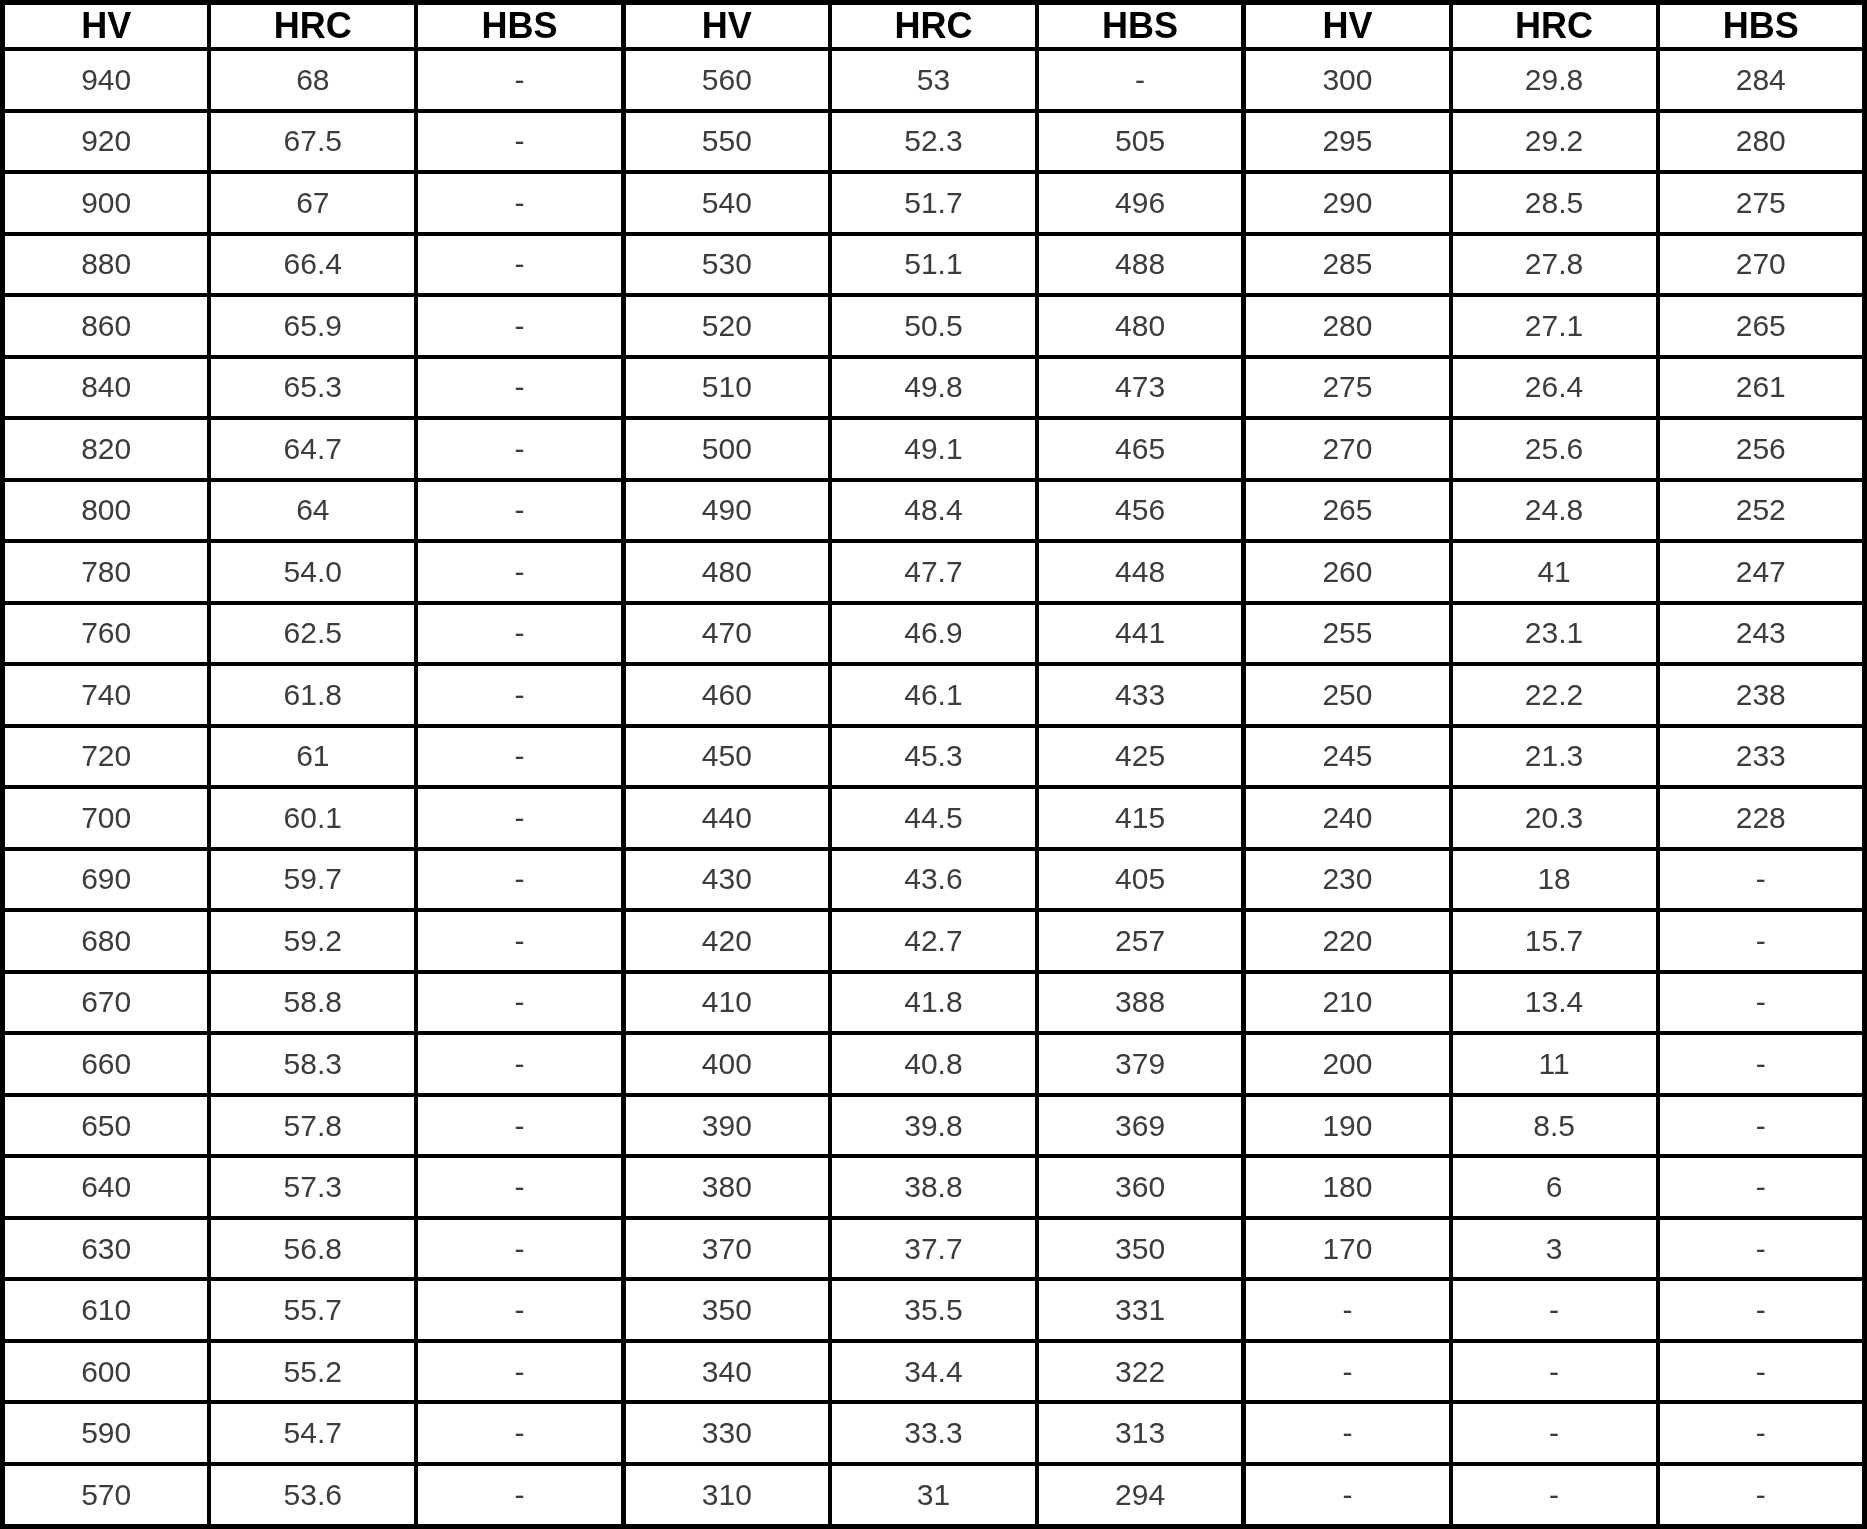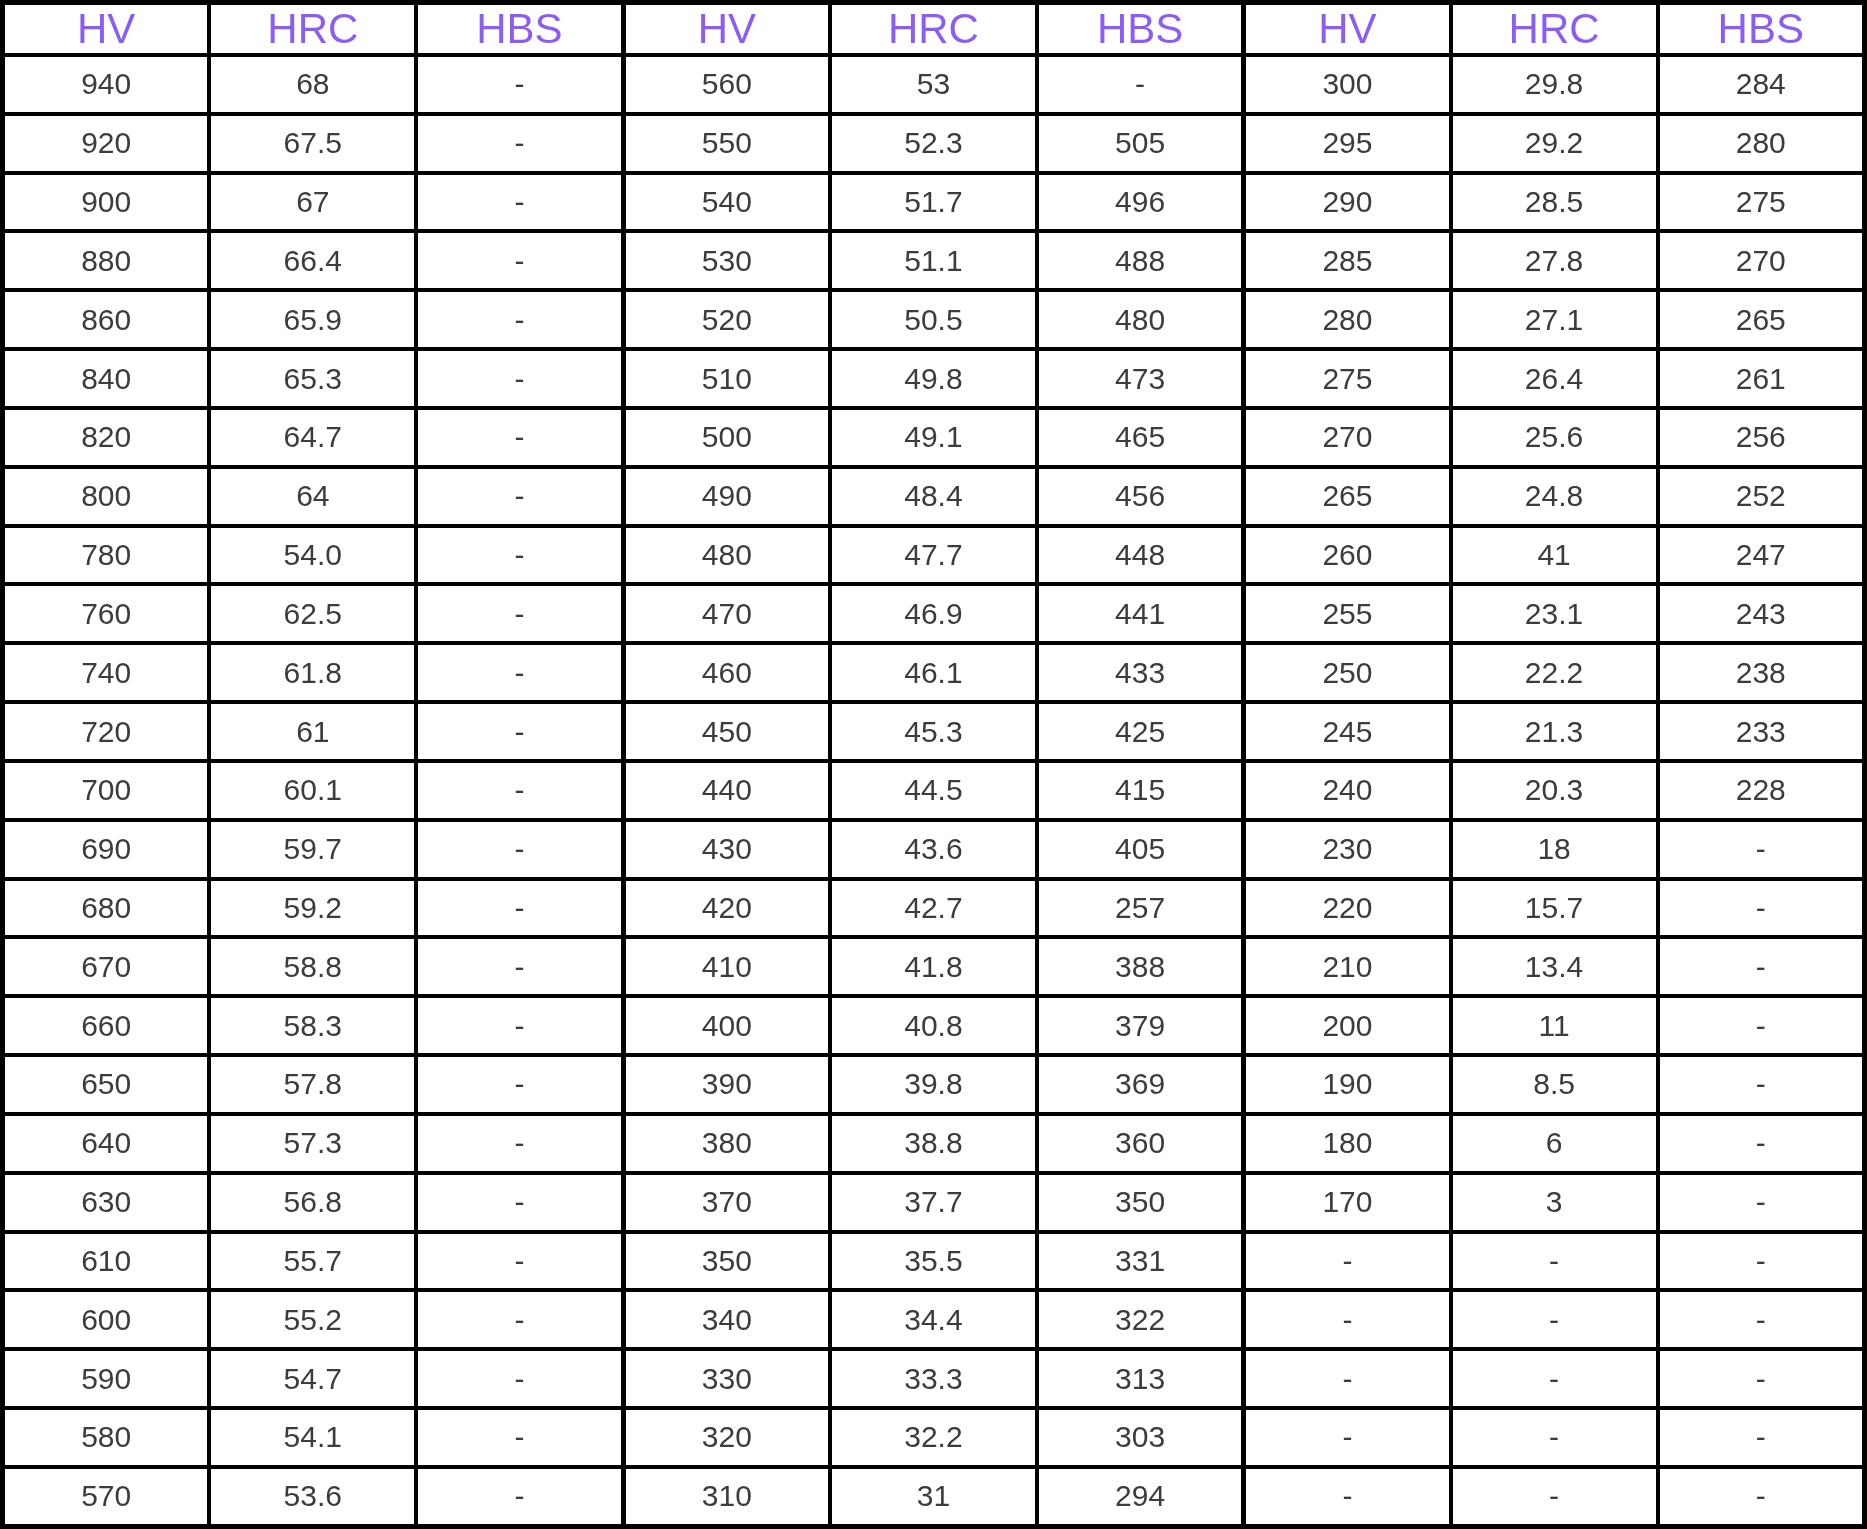--- a/index.html
+++ b/index.html
@@ -21,23 +21,23 @@
     text-align: center;
     vertical-align: middle;
     font-family: "Liberation Sans", sans-serif;
     font-size: 30px;
     color: #3c3c3c;
     padding: 0;
     overflow: hidden;
     white-space: nowrap;
   }
   table.hardness-table th {
-    font-weight: normal;
-    font-size: 42px;
-    color: #8b5cf6;
+    font-weight: bold;
+    font-size: 36px;
+    color: #000000;
   }
   table.hardness-table .group-start {
     border-left-width: 5px;
   }
 </style>
 </head>
 <body>
 
 <table class="hardness-table">
   <thead>
@@ -301,31 +301,20 @@
         <td>54.7</td>
         <td>-</td>
         <td class="group-start">330</td>
         <td>33.3</td>
         <td>313</td>
         <td class="group-start">-</td>
         <td>-</td>
         <td>-</td>
       </tr>
       <tr>
-        <td>580</td>
-        <td>54.1</td>
-        <td>-</td>
-        <td class="group-start">320</td>
-        <td>32.2</td>
-        <td>303</td>
-        <td class="group-start">-</td>
-        <td>-</td>
-        <td>-</td>
-      </tr>
-      <tr>
         <td>570</td>
         <td>53.6</td>
         <td>-</td>
         <td class="group-start">310</td>
         <td>31</td>
         <td>294</td>
         <td class="group-start">-</td>
         <td>-</td>
         <td>-</td>
       </tr>

